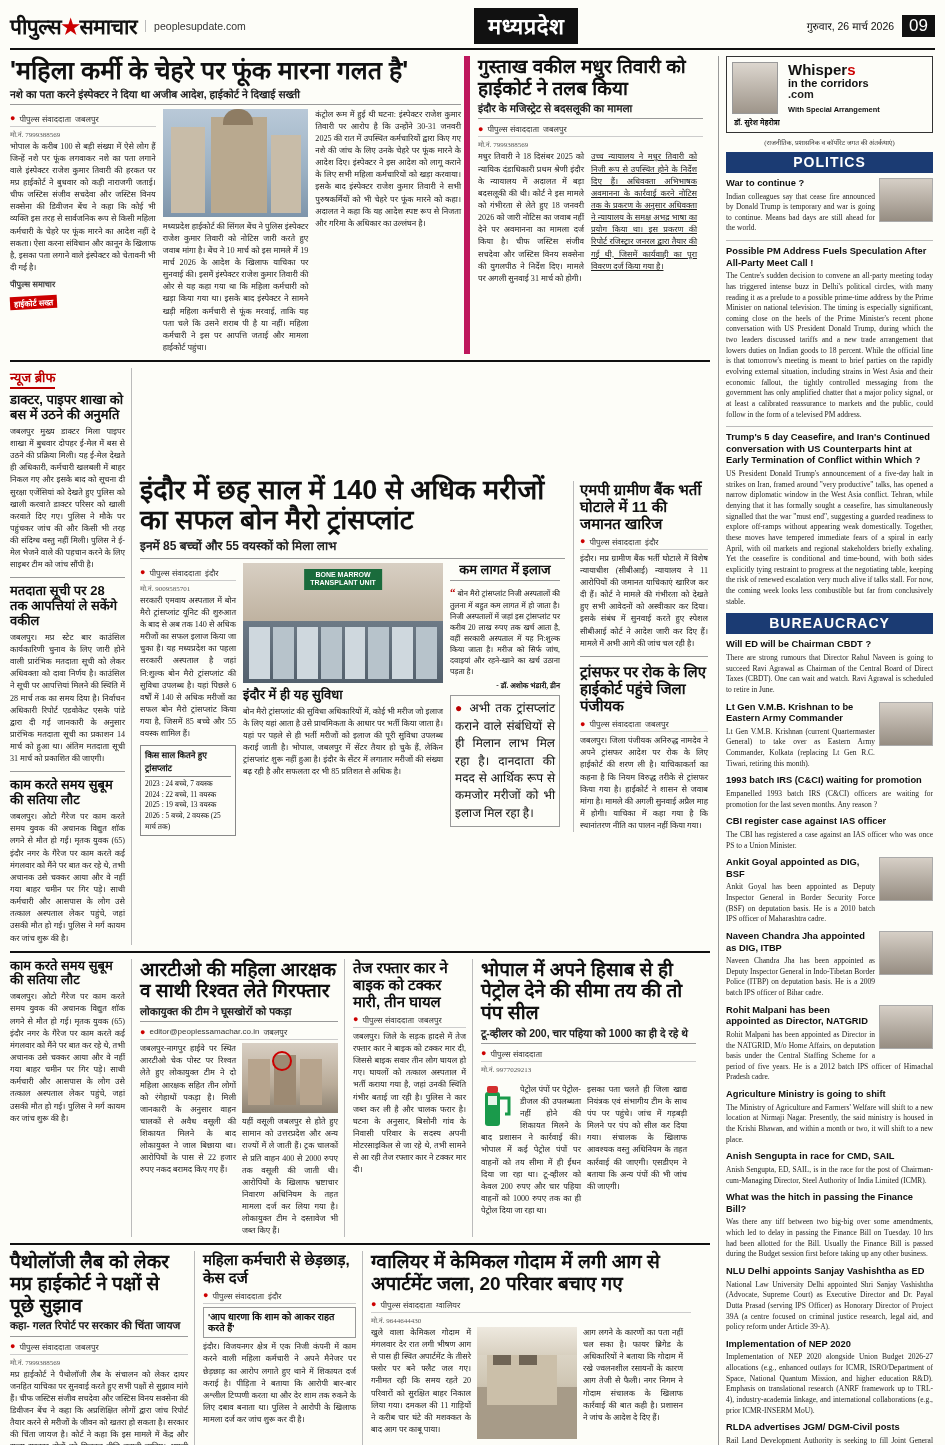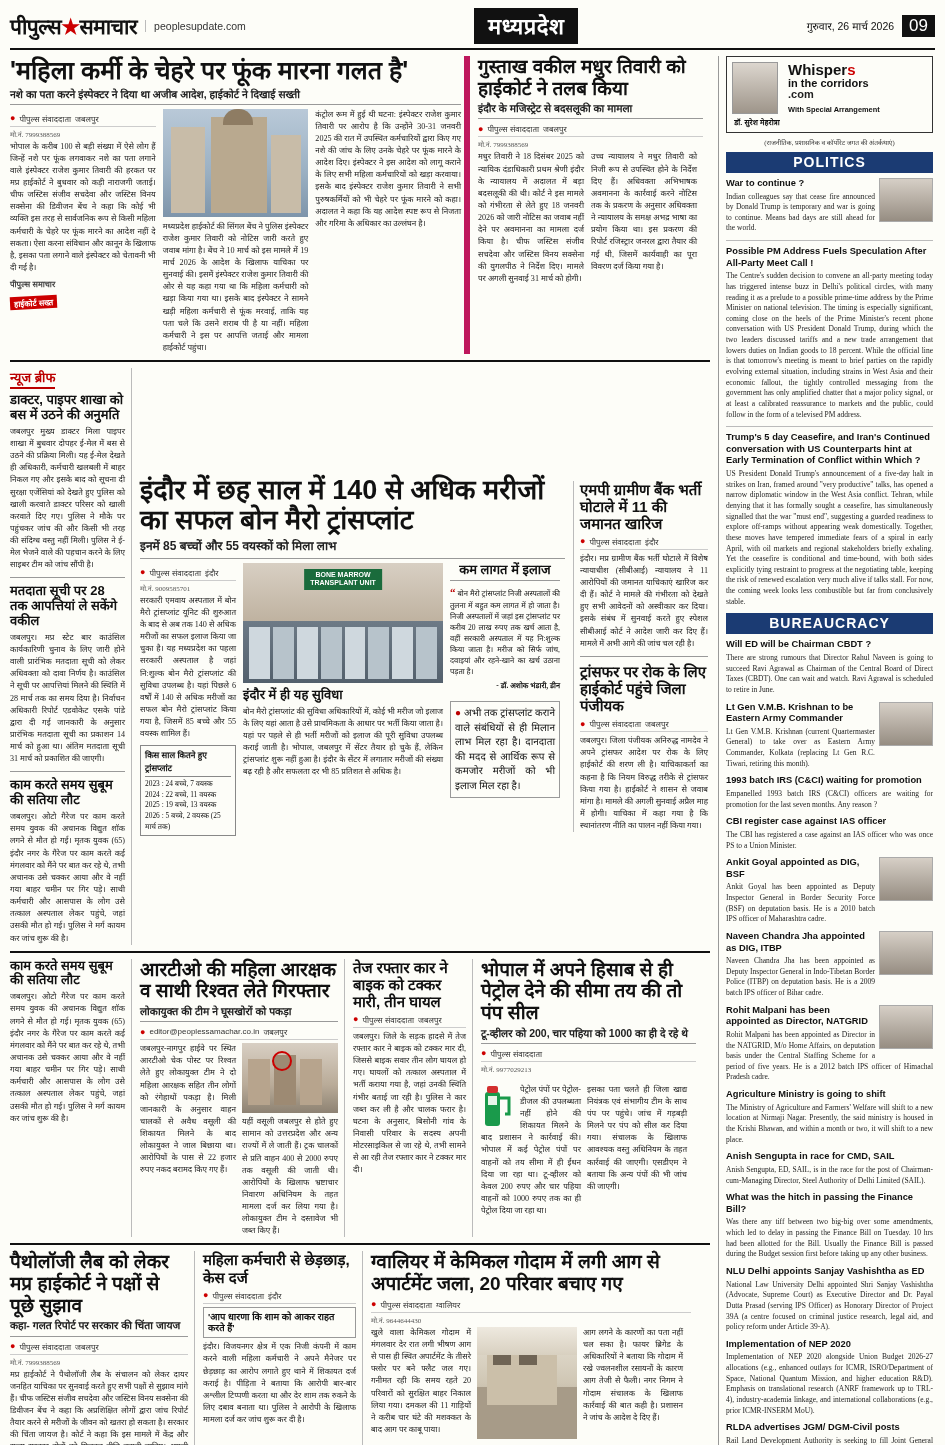--- a/index.html
+++ b/index.html
@@ -276,21 +276,21 @@
           <div class="hl hl-lg">गुस्ताख वकील मधुर तिवारी को हाईकोर्ट ने तलब किया</div>
           <div class="sub" style="border-bottom:1px solid #999;padding-bottom:3px;">इंदौर के मजिस्ट्रेट से बदसलूकी का मामला</div>
           <div class="byline">
             <span class="dot">●</span>
             <span>पीपुल्स संवाददाता</span>
             <span>जबलपुर</span>
           </div>
           <div style="font-size:7px;color:#555;margin-bottom:2px;">मो.नं. 7999388569</div>
           <div style="display:flex;gap:7px;">
             <div style="width:106px;" class="body-txt">मधुर तिवारी ने 18 दिसंबर 2025 को न्यायिक दंडाधिकारी प्रथम श्रेणी इंदौर के न्यायालय में अदालत में बड़ा बदसलूकी की थी। कोर्ट ने इस मामले को गंभीरता से लेते हुए 18 जनवरी 2026 को जारी नोटिस का जवाब नहीं देने पर अवमानना का मामला दर्ज किया है। चीफ जस्टिस संजीव सचदेवा और जस्टिस विनय सक्सेना की युगलपीठ ने निर्देश दिए। मामले पर अगली सुनवाई 31 मार्च को होगी।</div>
-            <div style="width:106px;" class="body-txt">उच्च न्यायालय ने मधुर तिवारी को निजी रूप से उपस्थित होने के निर्देश दिए हैं। अधिवक्ता अभिभाषक अवमानना के कार्रवाई करने नोटिस तक के प्रकरण के अनुसार अधिवक्ता ने न्यायालय के समक्ष अभद्र भाषा का प्रयोग किया था। इस प्रकरण की रिपोर्ट रजिस्ट्रार जनरल द्वारा तैयार की गई थी, जिसमें कार्यवाही का पूरा विवरण दर्ज किया गया है।</div>
+            <div style="width:106px;text-decoration:underline;" class="body-txt">उच्च न्यायालय ने मधुर तिवारी को निजी रूप से उपस्थित होने के निर्देश दिए हैं। अधिवक्ता अभिभाषक अवमानना के कार्रवाई करने नोटिस तक के प्रकरण के अनुसार अधिवक्ता ने न्यायालय के समक्ष अभद्र भाषा का प्रयोग किया था। इस प्रकरण की रिपोर्ट रजिस्ट्रार जनरल द्वारा तैयार की गई थी, जिसमें कार्यवाही का पूरा विवरण दर्ज किया गया है।</div>
           </div>
         </div>
       </div>
 
       <div class="rule-thick"></div>
 
       <div style="display:flex; gap:8px;align-items:center;">
 
         <div style="width:122px; border-right:1px solid #bbb; padding-right:6px;">
           <div class="sec-badge">न्यूज ब्रीफ</div>
@@ -352,21 +352,21 @@
               <div class="body-txt" style="margin-top:3px;">बोन मैरो ट्रांसप्लांट की सुविधा अधिकारियों में, कोई भी मरीज जो इलाज के लिए यहां आता है उसे प्राथमिकता के आधार पर भर्ती किया जाता है। यहां पर पहले से ही भर्ती मरीजों को इलाज की पूरी सुविधा उपलब्ध कराई जाती है। भोपाल, जबलपुर में सेंटर तैयार हो चुके हैं, लेकिन ट्रांसप्लांट शुरू नहीं हुआ है। इंदौर के सेंटर में लगातार मरीजों की संख्या बढ़ रही है और सफलता दर भी 85 प्रतिशत से अधिक है।</div>
             </div>
 
             <div style="width:110px;">
               <div class="hl hl-sm" style="text-align:center;border-bottom:1px solid #999;padding-bottom:2px;">कम लागत में इलाज</div>
               <div class="quote-box" style="margin-top:4px;border:none;padding:0;">
                 <span class="quote-mark">“</span>
                 <span>बोन मैरो ट्रांसप्लांट निजी अस्पतालों की तुलना में बहुत कम लागत में हो जाता है। निजी अस्पतालों में जहां इस ट्रांसप्लांट पर करीब 20 लाख रुपए तक खर्च आता है, वहीं सरकारी अस्पताल में यह नि:शुल्क किया जाता है। मरीज को सिर्फ जांच, दवाइयां और रहने-खाने का खर्च उठाना पड़ता है।</span>
               </div>
               <div style="font-size:7.4px;font-weight:bold;text-align:right;margin-top:3px;">- डॉ. अशोक भंडारी, डीन</div>
-              <div class="boxed" style="margin-top:11px;font-size:10px;line-height:1.45;text-align:justify;">
+              <div class="boxed" style="margin-top:5px;font-size:12px;line-height:1.45;text-align:justify;">
                 <span style="color:#b00;font-weight:bold;">●</span>
                 <span>अभी तक ट्रांसप्लांट कराने वाले संबंधियों से ही मिलान लाभ मिल रहा है। दानदाता की मदद से आर्थिक रूप से कमजोर मरीजों को भी इलाज मिल रहा है।</span>
               </div>
             </div>
           </div>
         </div>
 
         <div style="width:135px; border-left:1px solid #bbb; padding-left:6px;">
           <div>
             <div class="hl hl-md">एमपी ग्रामीण बैंक भर्ती घोटाले में 11 की जमानत खारिज</div>
@@ -578,21 +578,21 @@
         <div class="rail-thumb"></div>
         <div class="rail-title">Rohit Malpani has been appointed as Director, NATGRID</div>
         <div class="rail-body">Rohit Malpani has been appointed as Director in the NATGRID, M/o Home Affairs, on deputation basis under the Central Staffing Scheme for a period of five years. He is a 2012 batch IPS officer of Himachal Pradesh cadre.</div>
       </div>
       <div class="rail-item">
         <div class="rail-title">Agriculture Ministry is going to shift</div>
         <div class="rail-body">The Ministry of Agriculture and Farmers' Welfare will shift to a new location at Nirmaji Nagar. Presently, the said ministry is housed in the Krishi Bhawan, and within a month or two, it will shift to a new place.</div>
       </div>
       <div class="rail-item">
         <div class="rail-title">Anish Sengupta in race for CMD, SAIL</div>
-        <div class="rail-body">Anish Sengupta, ED, SAIL, is in the race for the post of Chairman-cum-Managing Director, Steel Authority of Delhi Limited (SAIL).</div>
+        <div class="rail-body">Anish Sengupta, ED, SAIL, is in the race for the post of Chairman-cum-Managing Director, Steel Authority of India Limited (ICMR).</div>
       </div>
       <div class="rail-item">
         <div class="rail-title">What was the hitch in passing the Finance Bill?</div>
         <div class="rail-body">Was there any tiff between two big-big over some amendments, which led to delay in passing the Finance Bill on Tuesday. 10 hrs had been allotted for the Bill. Usually the Finance Bill is passed during the Budget session first before taking up any other business.</div>
       </div>
       <div class="rail-item">
         <div class="rail-title">NLU Delhi appoints Sanjay Vashishtha as ED</div>
         <div class="rail-body">National Law University Delhi appointed Shri Sanjay Vashishtha (Advocate, Supreme Court) as Executive Director and Dr. Payal Dutta Prasad (serving IPS Officer) as Honorary Director of Project 39A (a centre focused on criminal justice research, legal aid, and policy reform under Article 39-A).</div>
       </div>
       <div class="rail-item">

